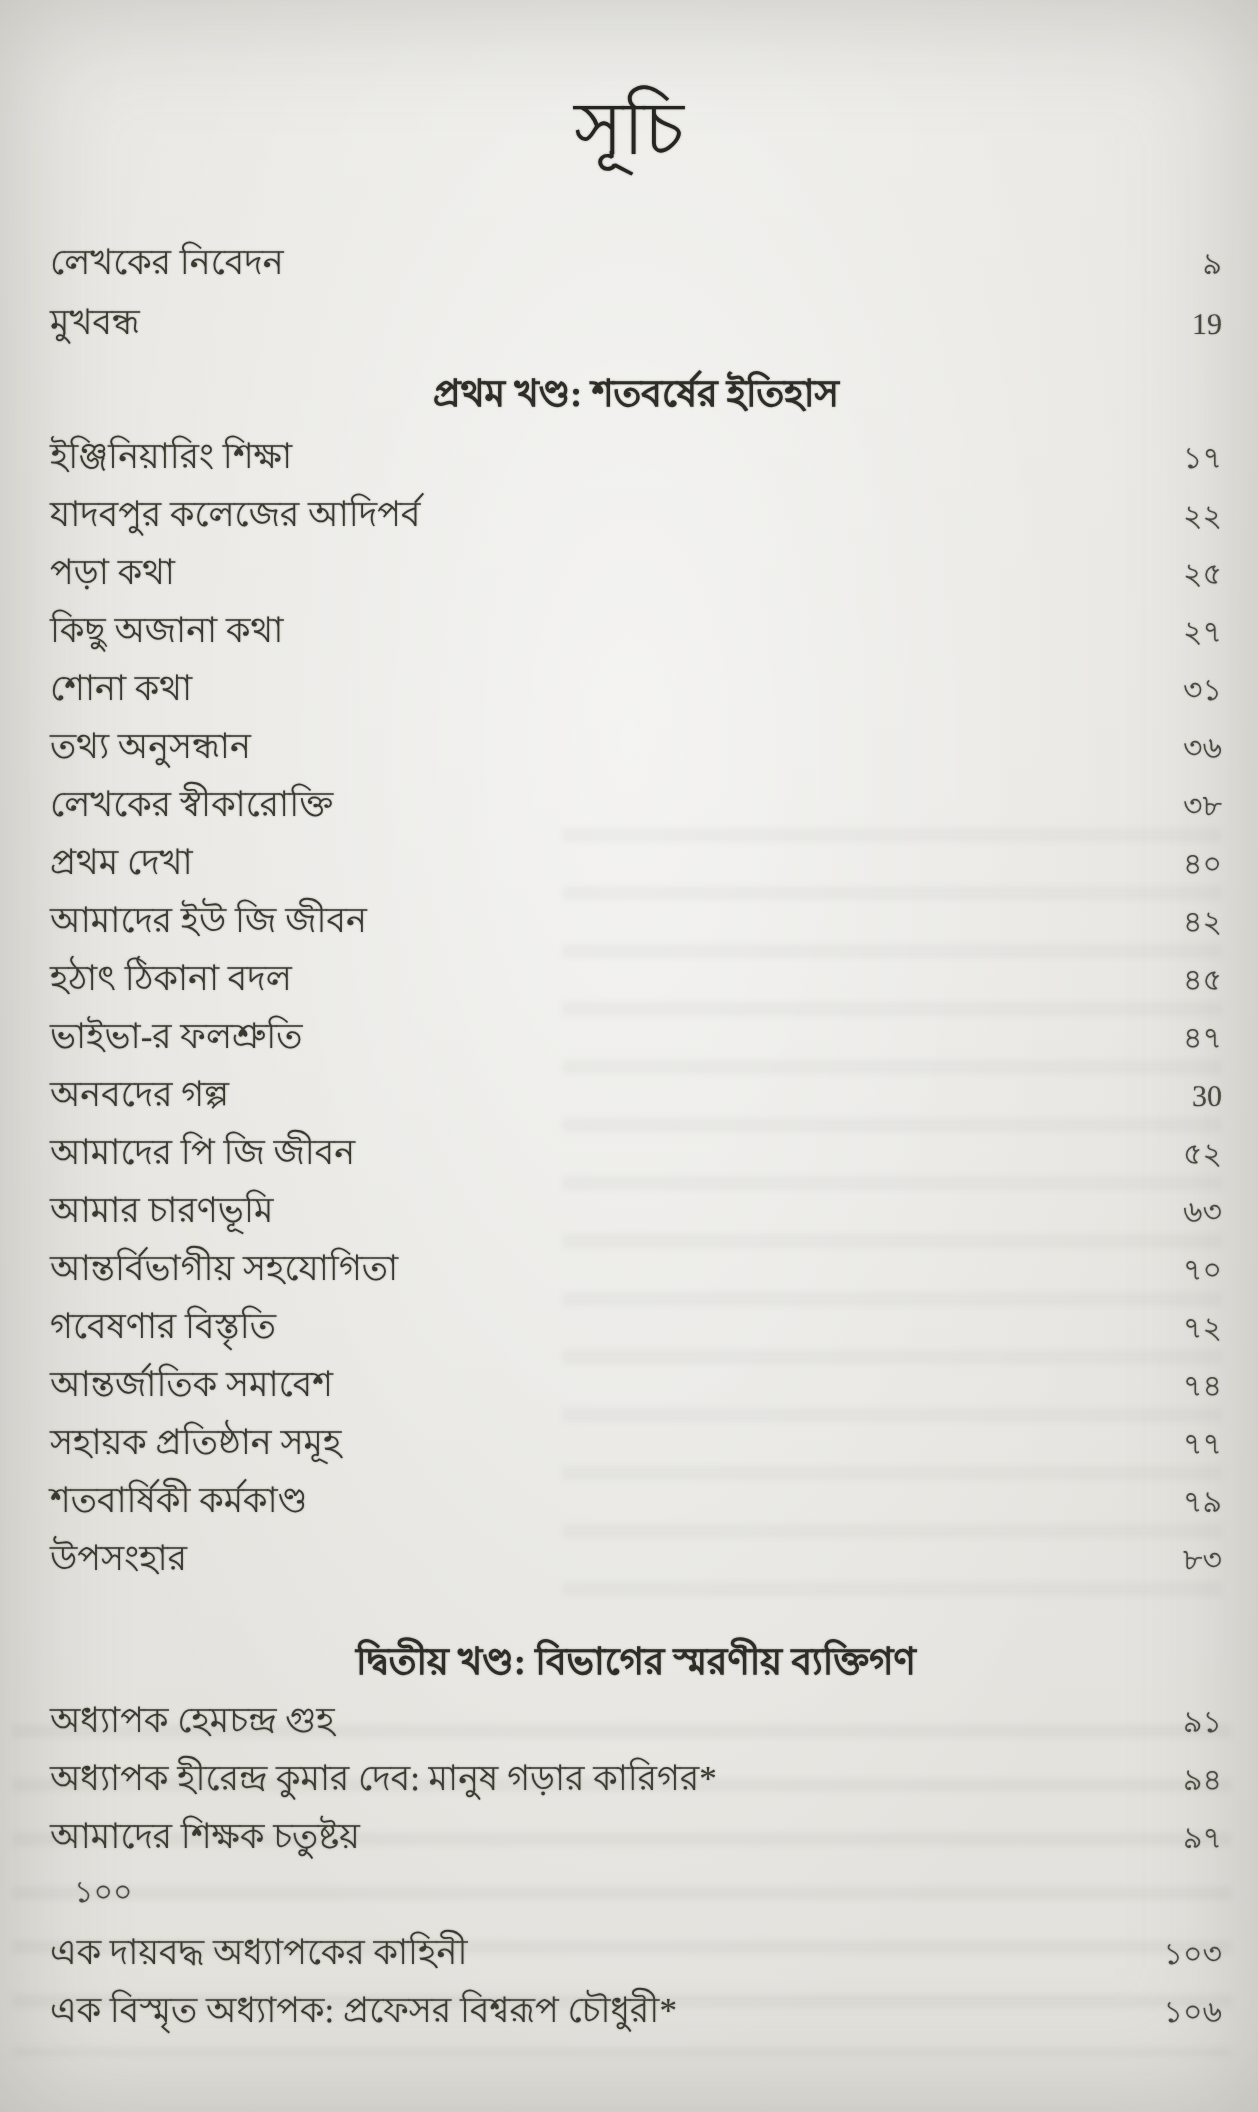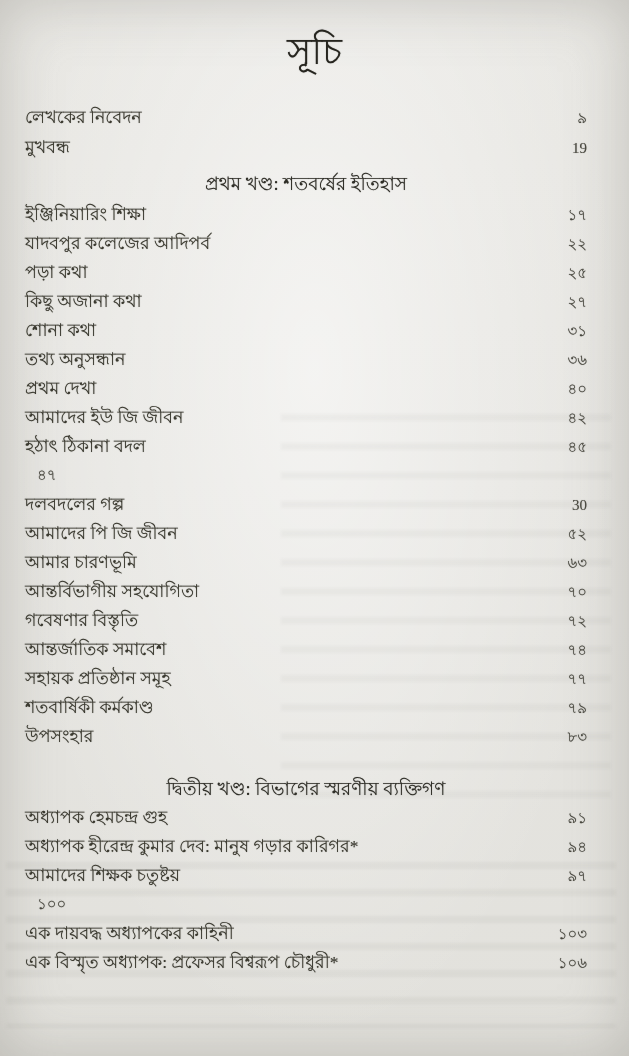--- a/index.html
+++ b/index.html
@@ -40,31 +40,31 @@
     top: 848px; left: 6px;
     width: 610px; height: 180px;
     background: repeating-linear-gradient(
       180deg,
       rgba(0,0,0,0) 0px, rgba(0,0,0,0) 14px,
       rgba(110,110,102,0.12) 14px, rgba(110,110,102,0.12) 21px,
       rgba(0,0,0,0) 21px, rgba(0,0,0,0) 27px);
   }
   .title {
     margin: 0;
-    padding-top: 26px;
+    padding-top: 40px;
     height: 52px;
     line-height: 52px;
     text-align: center;
     font-size: 37px;
     font-weight: 500;
     color: #26251f;
     text-shadow: 0 0 1px rgba(40,40,35,0.5);
   }
   .toc {
-    padding: 0 42px 0 25px;
+    padding: 0 18px 0 25px;
   }
   .front-matter {
     margin-top: 24px;
   }
   .front-matter .row { height: 30px; line-height: 30px; }
   .row {
     display: flex;
     justify-content: space-between;
     align-items: baseline;
     height: 29px;
@@ -80,21 +80,21 @@
     font-size: 15px;
     color: #4a4940;
     text-shadow: 0 0 1px rgba(50,50,45,0.4);
     padding-left: 12px;
   }
   .sec-heading {
     height: 28px;
     line-height: 28px;
     text-align: center;
     font-size: 18.5px;
-    font-weight: 400;
+    font-weight: 700;
     color: #2e2d26;
     text-shadow: 0 0 1px rgba(40,40,35,0.45);
     white-space: nowrap;
   }
   .sec-heading.h1 { margin-top: 8px; margin-bottom: 2px; }
   .sec-heading.h2 { margin-top: 24px; margin-bottom: 0; }
 </style>
 </head>
 <body>
 
@@ -142,42 +142,47 @@
   <div class="row">
     <span class="lbl">শোনা কথা</span>
     <span class="num">৩১</span>
   </div>
 
   <div class="row">
     <span class="lbl">তথ্য অনুসন্ধান</span>
     <span class="num">৩৬</span>
   </div>
 
+  <div class="row">
+    <span class="lbl">লেখকের স্বীকারোক্তি</span>
+    <span class="num">৩৮</span>
+  </div>
 
   <div class="row">
     <span class="lbl">প্রথম দেখা</span>
     <span class="num">৪০</span>
   </div>
 
   <div class="row">
     <span class="lbl">আমাদের ইউ জি জীবন</span>
     <span class="num">৪২</span>
   </div>
 
   <div class="row">
     <span class="lbl">হঠাৎ ঠিকানা বদল</span>
     <span class="num">৪৫</span>
   </div>
 
   <div class="row">
+    <span class="lbl">ভাইভা-র ফলশ্রুতি</span>
     <span class="num">৪৭</span>
   </div>
 
   <div class="row">
-    <span class="lbl">দলবদলের গল্প</span>
+    <span class="lbl">অনবদের গল্প</span>
     <span class="num">30</span>
   </div>
 
   <div class="row">
     <span class="lbl">আমাদের পি জি জীবন</span>
     <span class="num">৫২</span>
   </div>
 
   <div class="row">
     <span class="lbl">আমার চারণভূমি</span>

